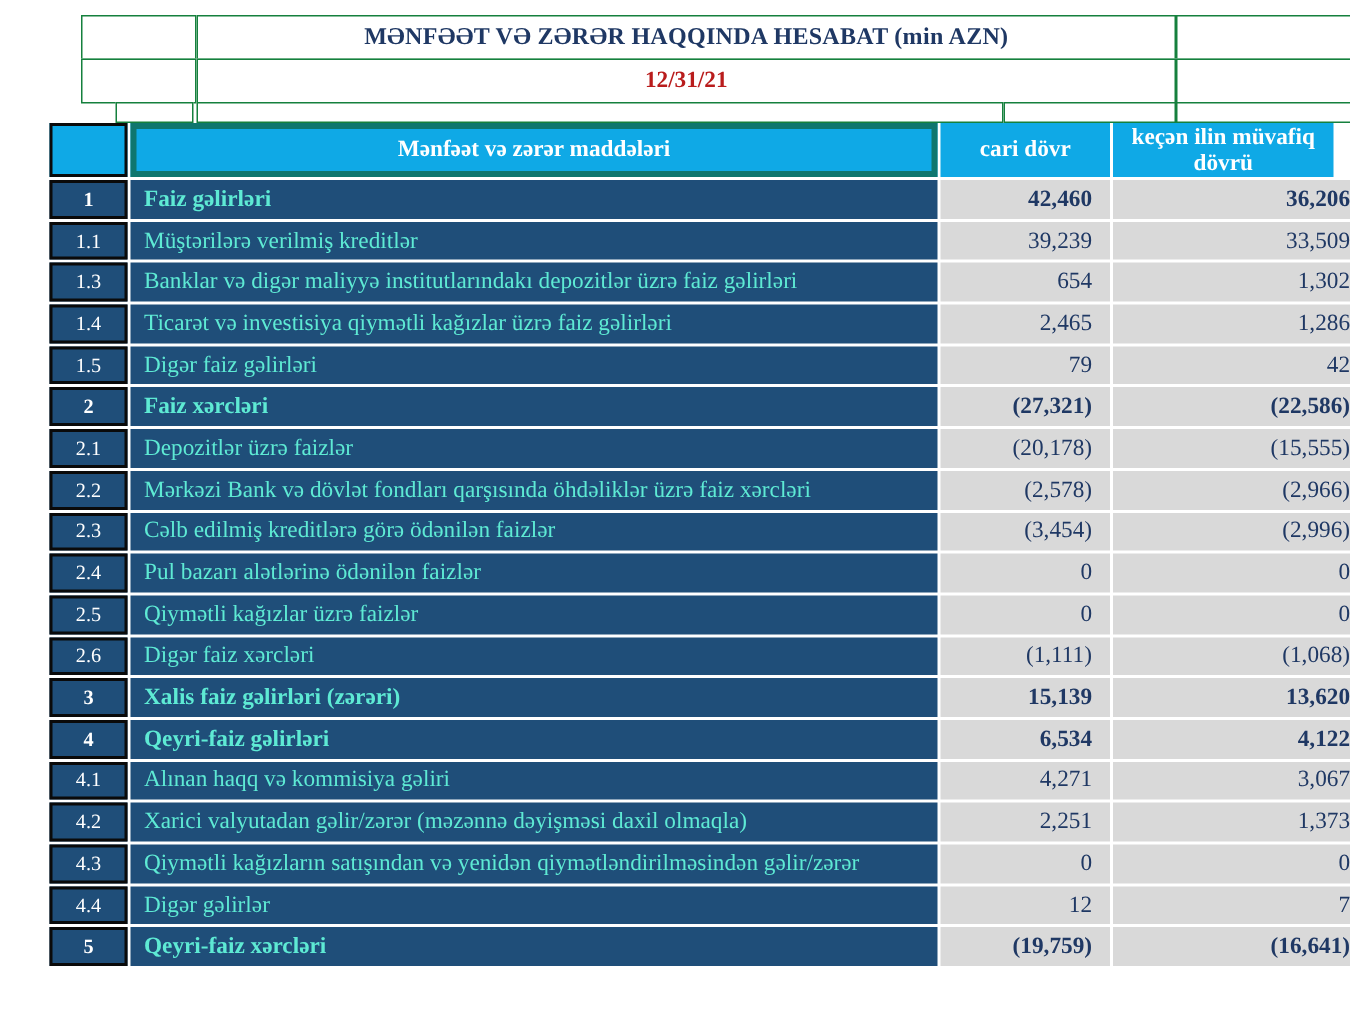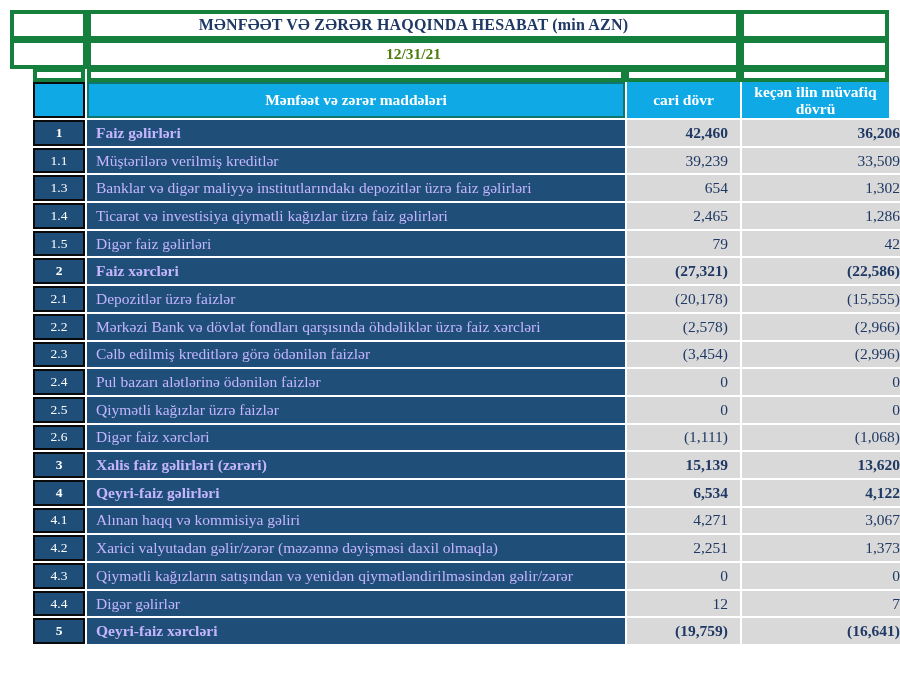--- a/index.html
+++ b/index.html
@@ -6,49 +6,49 @@
   body{
     width:900px;height:679px;position:relative;overflow:hidden;
     background:#ffffff;
     font-family:"Liberation Serif","DejaVu Serif",serif;
     -webkit-font-smoothing:antialiased;
   }
   .sheet{position:absolute;left:10px;top:10px;width:880px;height:662px;}
   .cell{box-sizing:border-box;position:absolute;display:flex;align-items:center;}
 
   
-  .frame{border:4px solid #15803d;background:#ffffff;}
+  .frame{border:1px solid #15803d;background:#ffffff;margin-left:44px;}
   .title-a{left:0;top:0;width:77px;height:30px;}
   .title-main{left:77px;top:0;width:653px;height:30px;justify-content:center;
               color:#1f3864;font-weight:bold;font-size:16px;letter-spacing:.2px;}
   .title-d{left:730px;top:0;width:149px;height:30px;}
   .date-a{left:0;top:29px;width:77px;height:30px;}
   .date-main{left:77px;top:29px;width:653px;height:30px;justify-content:center;
-             color:#4d7c0f;font-weight:bold;font-size:15.5px;}
+             color:#b91c1c;font-weight:bold;font-size:15.5px;}
   .date-d{left:730px;top:29px;width:149px;height:30px;}
   .gap-a{left:23px;top:58px;width:52px;height:14px;}
   .gap-b{left:77px;top:58px;width:538px;height:14px;}
   .gap-c{left:615px;top:58px;width:115px;height:14px;}
   .gap-d{left:730px;top:58px;width:149px;height:14px;}
 
   
   .hdr{background:var(--cyan,#0fa9e6);color:#ffffff;font-weight:bold;font-size:15.5px;
        justify-content:center;text-align:center;line-height:1.12;}
   .hdr-no{left:23px;top:72px;width:52px;height:36px;border:2px solid #0a0a0a;}
-  .hdr-items{left:77px;top:72px;width:538px;height:36px;border:2px solid #0f766e;}
+  .hdr-items{left:77px;top:72px;width:538px;height:36px;border:4px solid #0f766e;}
   .hdr-cur{left:617px;top:72px;width:113px;height:36px;}
   .hdr-prev{left:732px;top:72px;width:147px;height:36px;}
 
   
   .rows{position:absolute;left:0;top:110px;width:880px;}
   .row{position:relative;height:25.7px;margin-bottom:2px;}
   .row .cell{top:0;bottom:0;}
   .no{left:23px;width:52px;background:var(--blue,#1f4e79);border:2px solid #0a0a0a;
       color:#ffffff;justify-content:center;font-size:13.5px;}
-  .label{left:77px;width:538px;background:var(--blue,#1f4e79);color:#c4b5fd;
+  .label{left:77px;width:538px;background:var(--blue,#1f4e79);color:#5eead4;
          padding-left:9px;font-size:15.5px;white-space:nowrap;overflow:hidden;}
   .v1{left:617px;width:113px;}
   .v2{left:732px;width:170px;}
   .val{background:var(--gray,#d9d9d9);color:var(--navy,#1f3864);
        justify-content:flex-end;padding-right:12px;font-size:15.5px;}
   .row.bold .no,.row.bold .label,.row.bold .val{font-weight:bold;}
 </style>
 </head>
 <body>
 

